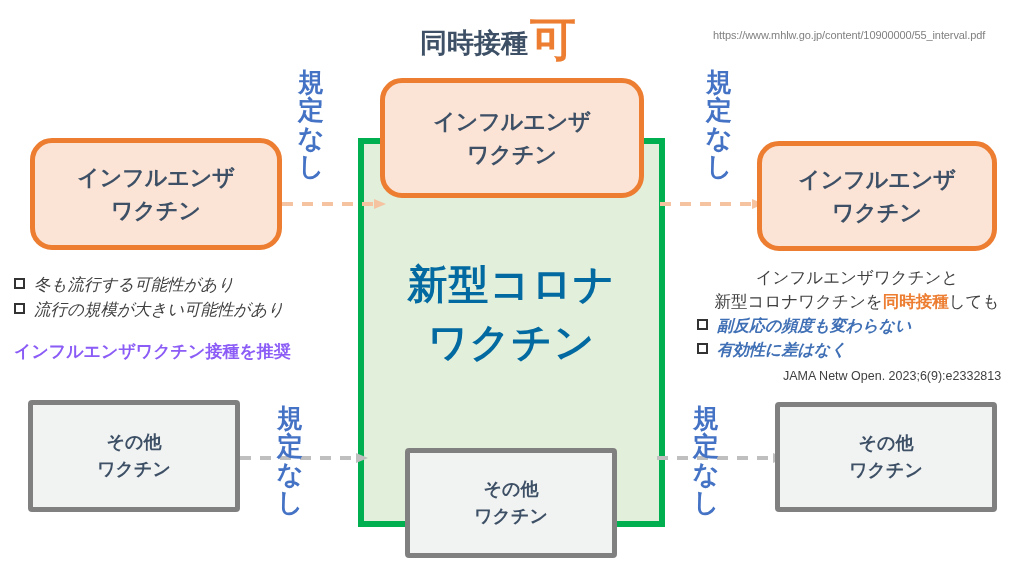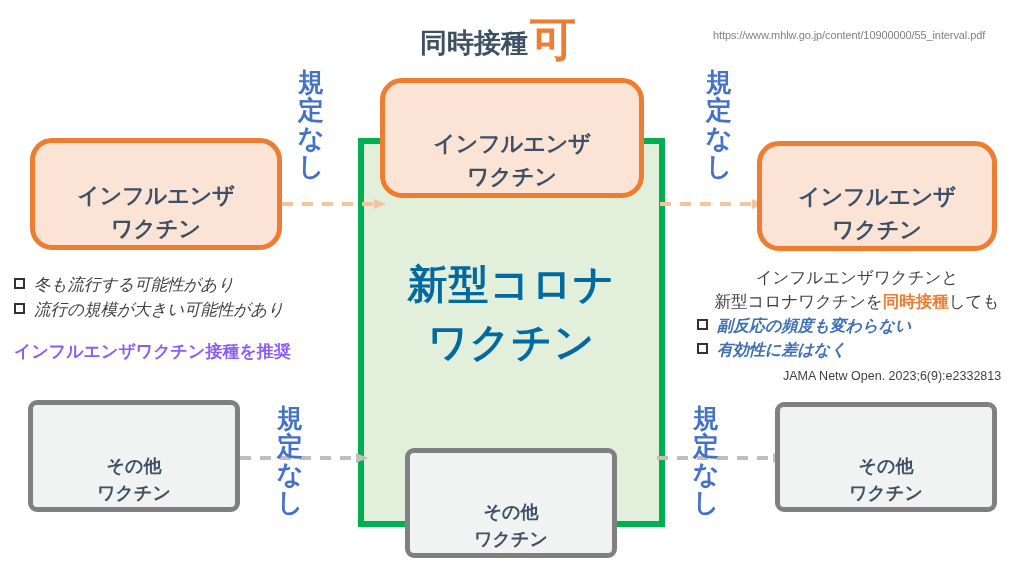--- a/index.html
+++ b/index.html
@@ -77,36 +77,36 @@
     letter-spacing: 1px;
   }
 
   
   .vbox {
     position: absolute;
     box-sizing: border-box;
     display: flex;
     flex-direction: column;
     align-items: center;
-    justify-content: flex-end;
+    justify-content: center;
     text-align: center;
     font-weight: bold;
     color: #3d5066;
     line-height: 1.5;
   }
   .vbox.flu {
     background: #fbe3d5;
     border: 5px solid #ec7d31;
     border-radius: 22px;
     font-size: 22px;
   }
   .vbox.other {
     background: #f1f2f2;
     border: 5px solid #808080;
-    border-radius: 9px;
+    border-radius: 4px;
     font-size: 18px;
   }
   #flu-left   { left: 30px;  top: 138px; width: 252px; height: 112px; }
   #flu-top    { left: 380px; top: 78px;  width: 264px; height: 120px; }
   #flu-right  { left: 757px; top: 141px; width: 240px; height: 110px; }
   #other-left { left: 28px;  top: 400px; width: 212px; height: 112px; }
   #other-bottom { left: 405px; top: 448px; width: 212px; height: 110px; }
   #other-right  { left: 775px; top: 402px; width: 222px; height: 110px; }
 
   

